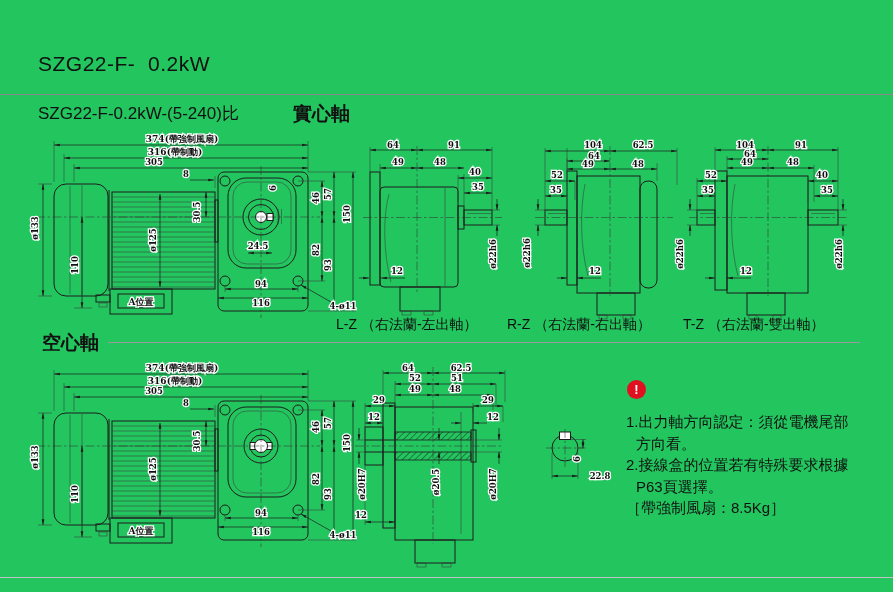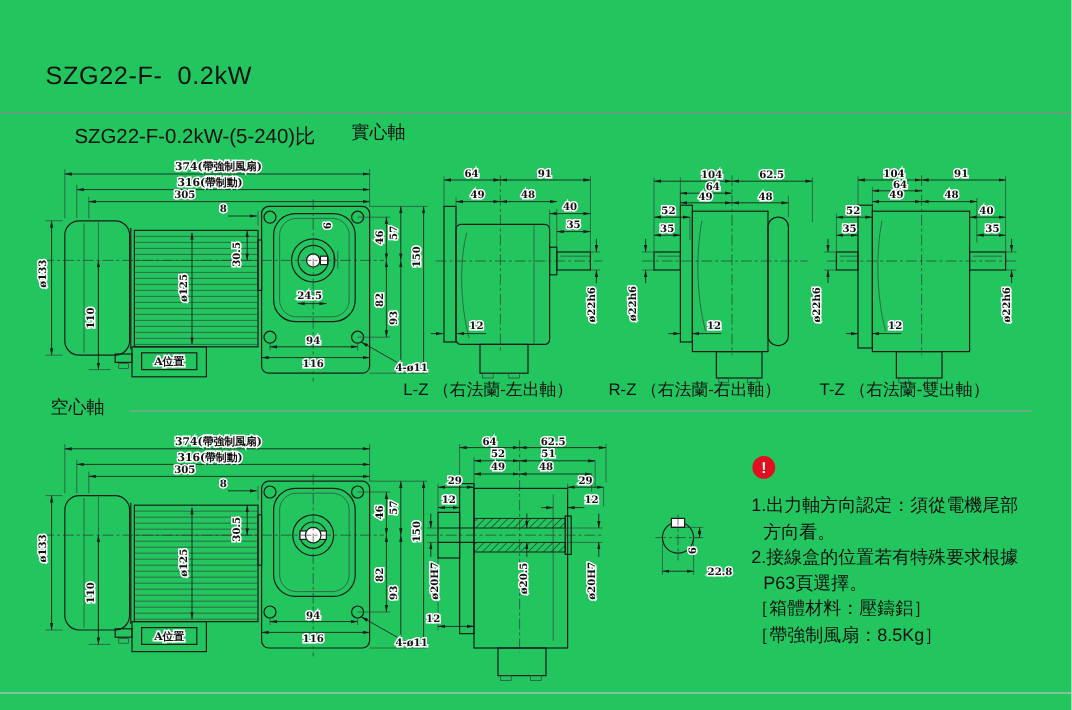--- a/index.html
+++ b/index.html
@@ -1,21 +1,21 @@
 <!DOCTYPE html>
 <html><head>
 <meta charset="utf-8">
 <style>
   html,body{margin:0;padding:0;background:#fff;}
   #stage{position:relative;width:893px;height:592px;background:#22c55e;overflow:hidden;
          font-family:"Liberation Sans", sans-serif;color:#111;}
   .lbl{position:absolute;white-space:pre;}
   .title{font-size:21px;letter-spacing:.5px;}
-  .subtitle{font-size:17px;margin-left:24px;}
-  .section{font-size:15px;}
+  .subtitle{font-size:17px;}
+  .section{font-size:19px;font-weight:bold;}
   .viewlabel{font-size:14px;}
   .rule{position:absolute;height:1px;background:#8a8a8a;}
   .rule.light{background:#c2c2c2;}
   .divline{position:absolute;height:1px;background:#9a9a9a;}
   .alert{position:absolute;width:19px;height:19px;border-radius:50%;background:#e01020;
          color:#fff;font-weight:bold;font-size:13px;line-height:19px;text-align:center;}
   .notes{position:absolute;width:262px;font-size:15px;line-height:21.5px;}
   .notes .ind{padding-left:10px;}
   
   svg.draw{position:absolute;overflow:visible;}
@@ -408,18 +408,17 @@
     </g>
   </svg>
 
 
   <div class="alert" style="left:627px;top:380px">!</div>
   <div class="notes" style="left:626px;top:411px">
     <div>1.出力軸方向認定：須從電機尾部</div>
     <div class="ind">方向看。</div>
     <div>2.接線盒的位置若有特殊要求根據</div>
     <div class="ind">P63頁選擇。</div>
-    <div>［箱體材料：壓鑄鋁］</div>
     <div>［帶強制風扇：8.5Kg］</div>
   </div>
 
   <div class="rule light" style="left:0;top:577px;width:893px"></div>
 </div>
 
 </body></html>

